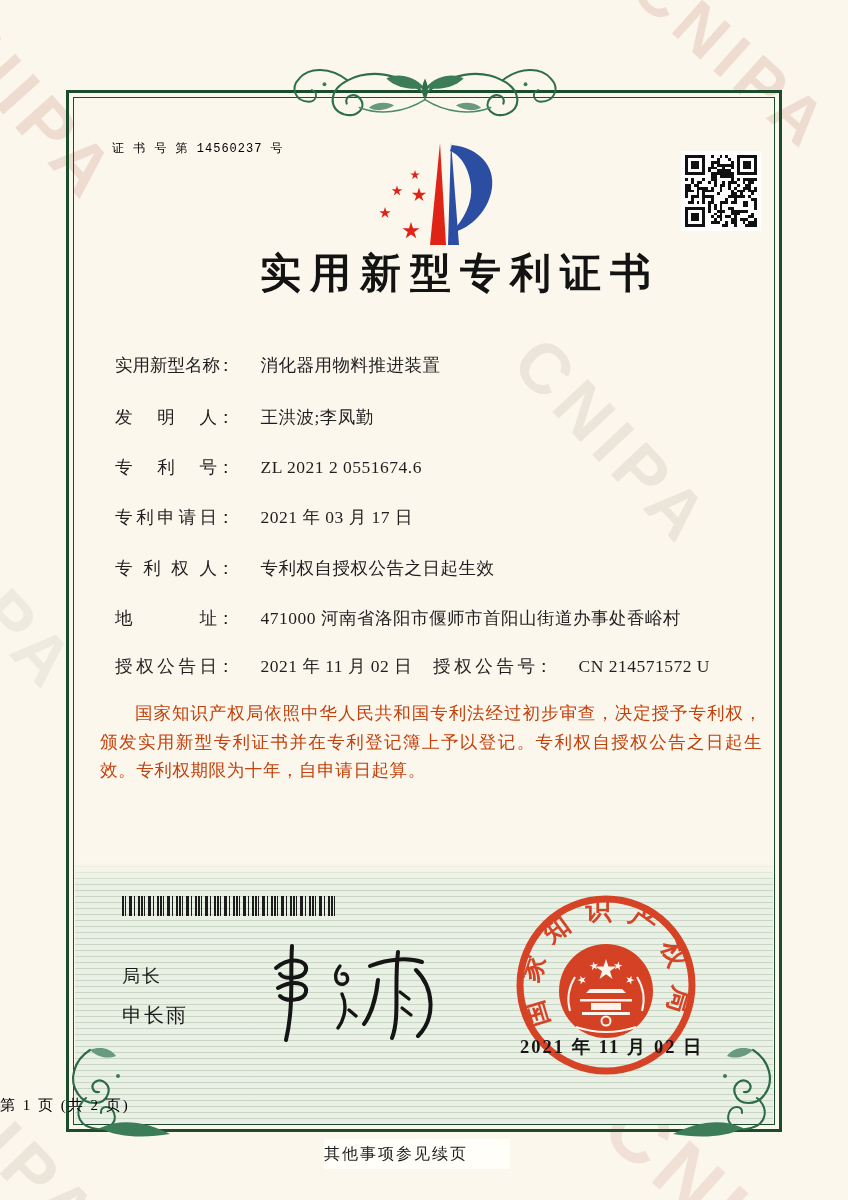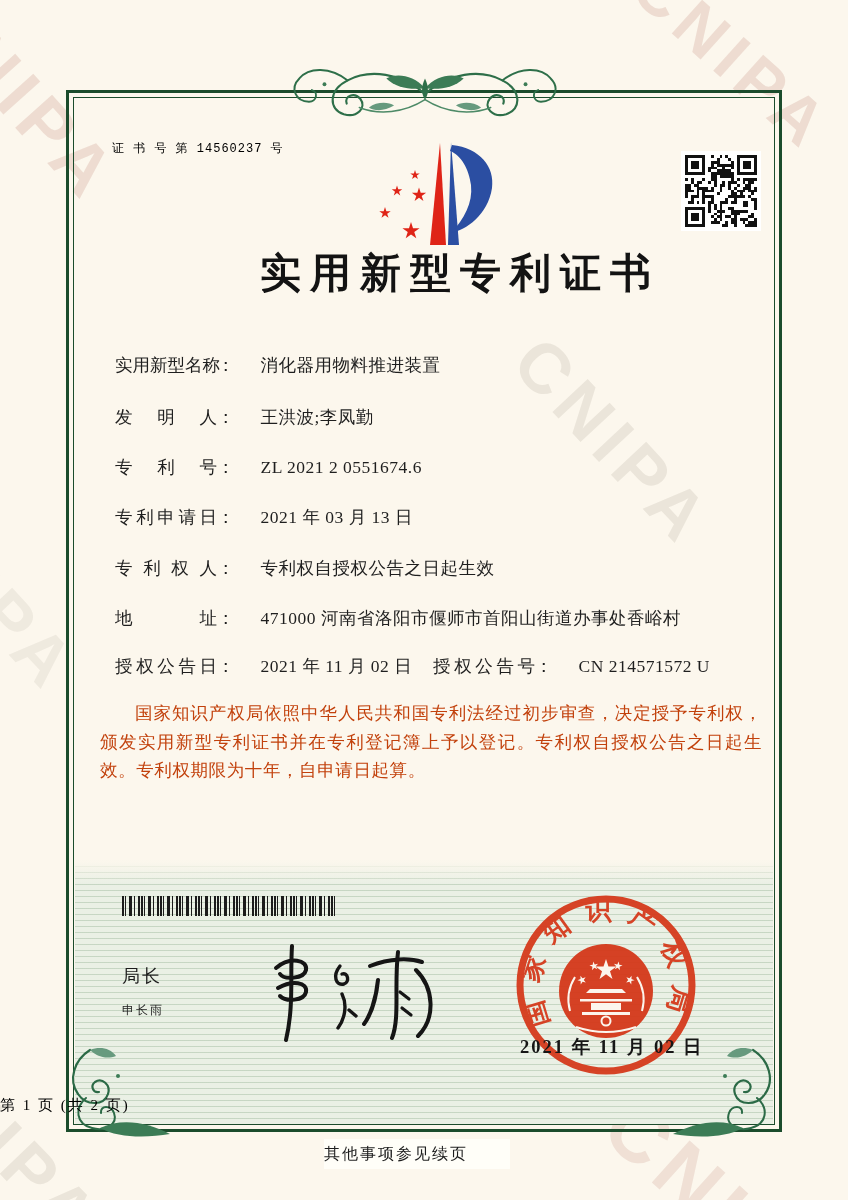--- a/index.html
+++ b/index.html
@@ -38,21 +38,21 @@
       font-size:17.5px;line-height:28.5px;text-align:justify;color:#c2410c;letter-spacing:0.6px;}
   .body-text p{margin:0;text-indent:2em;}
   .barcode{position:absolute;left:122px;top:896px;width:216px;height:20px;
     background:repeating-linear-gradient(90deg,
       #1c1c1c 0 2px,rgba(0,0,0,0) 2px 3px,
       #1c1c1c 3px 4px,rgba(0,0,0,0) 4px 7px,
       #1c1c1c 7px 10px,rgba(0,0,0,0) 10px 12px,
       #1c1c1c 12px 13px,rgba(0,0,0,0) 13px 16px,
       #1c1c1c 16px 18px,rgba(0,0,0,0) 18px 19px);}
   .signoff-title{position:absolute;left:122px;top:964px;font-size:18px;color:#1c1c1c;letter-spacing:2px;}
-  .signoff-name{position:absolute;left:122px;top:1002px;font-size:12px;color:#1c1c1c;letter-spacing:2px;text-align:center;}
+  .signoff-name{position:absolute;left:122px;top:1002px;font-size:20px;color:#1c1c1c;letter-spacing:2px;text-align:center;}
   .signature{position:absolute;left:252px;top:936px;width:190px;height:110px;}
   .seal{position:absolute;left:506px;top:885px;width:200px;height:200px;opacity:0.95;}
   .seal-date{position:absolute;left:520px;top:1034px;font-size:18.5px;letter-spacing:2px;color:#161616;font-weight:bold;}
   .page-info{position:absolute;left:0;top:1096px;width:848px;text-align:left;font-size:15px;color:#000000;letter-spacing:2px;}
   .cont-note{position:absolute;left:324px;top:1139px;width:186px;height:30px;line-height:30px;
       background:#fffef8;font-size:16px;color:#1d1d1d;letter-spacing:2px;}
   .orn{position:absolute;}
 </style>
 </head>
 <body>
@@ -377,21 +377,21 @@
         <span>号</span>
       </span><span class="colon">：</span><span class="val">ZL 2021 2 0551674.6</span>
   </div>
   <div class="row" style="top:505px">
     <span class="lab just">
         <span>专</span>
         <span>利</span>
         <span>申</span>
         <span>请</span>
         <span>日</span>
-      </span><span class="colon">：</span><span class="val">2021 年 03 月 13 日</span>
+      </span><span class="colon">：</span><span class="val">2021 年 03 月 17 日</span>
   </div>
   <div class="row" style="top:556px">
     <span class="lab just">
         <span>专</span>
         <span>利</span>
         <span>权</span>
         <span>人</span>
       </span><span class="colon">：</span><span class="val">专利权自授权公告之日起生效</span>
   </div>
   <div class="row" style="top:606px">

